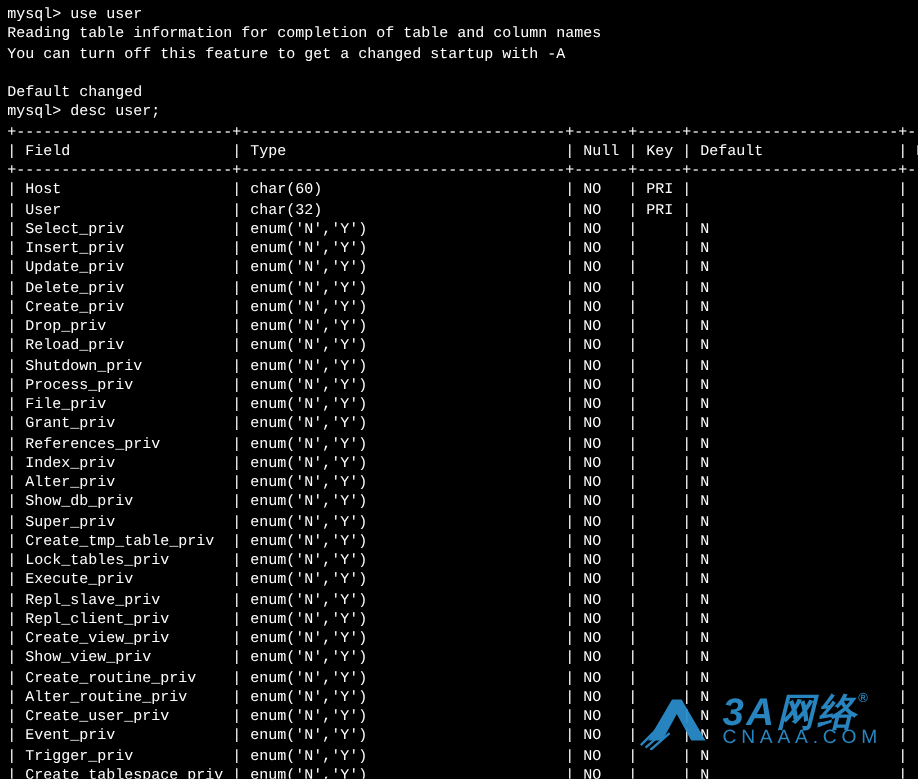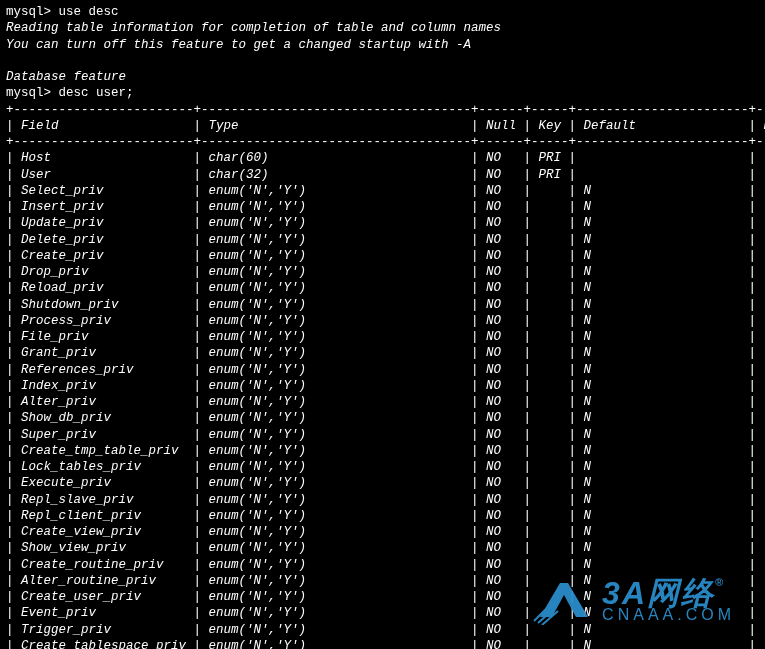--- a/index.html
+++ b/index.html
@@ -14,21 +14,20 @@
       font-size: 12.5px;
       line-height: 1.3;
       padding: 4px 6px;
       width: 765px;
       height: 649px;
       overflow: hidden;
       position: relative;
     }
     .line {
       white-space: pre;
-      font-style: italic;
     }
     .prompt {
       white-space: pre;
     }
     .sep {
       white-space: pre;
     }
     .watermark {
       position: absolute;
       right: 30px;
@@ -65,25 +64,25 @@
     }
     .wm-reg {
       font-size: 11px;
       color: #2a8cc9;
       vertical-align: top;
     }
   </style>
 </head>
 <body>
 
-<div class="prompt"><span>mysql&gt;</span> <span>use desc</span></div>
+<div class="prompt"><span>mysql&gt;</span> <span>use user</span></div>
 <div class="line">Reading table information for completion of table and column names</div>
 <div class="line">You can turn off this feature to get a changed startup with -A</div>
 <div class="line"> </div>
-<div class="line">Database feature</div>
+<div class="line">Default changed</div>
 <div class="prompt"><span>mysql&gt;</span> <span>desc user;</span></div>
 
 <div id="table-container">
     <div class="sep">+------------------------+------------------------------------+------+-----+-----------------------+-------+</div>
     <div class="line">| Field                  | Type                               | Null | Key | Default               | Extra |</div>
     <div class="sep">+------------------------+------------------------------------+------+-----+-----------------------+-------+</div>
     <div class="line">| Host                   | char(60)                           | NO   | PRI |                       |       |</div>
     <div class="line">| User                   | char(32)                           | NO   | PRI |                       |       |</div>
     <div class="line">| Select_priv            | enum('N','Y')                      | NO   |     | N                     |       |</div>
     <div class="line">| Insert_priv            | enum('N','Y')                      | NO   |     | N                     |       |</div>

